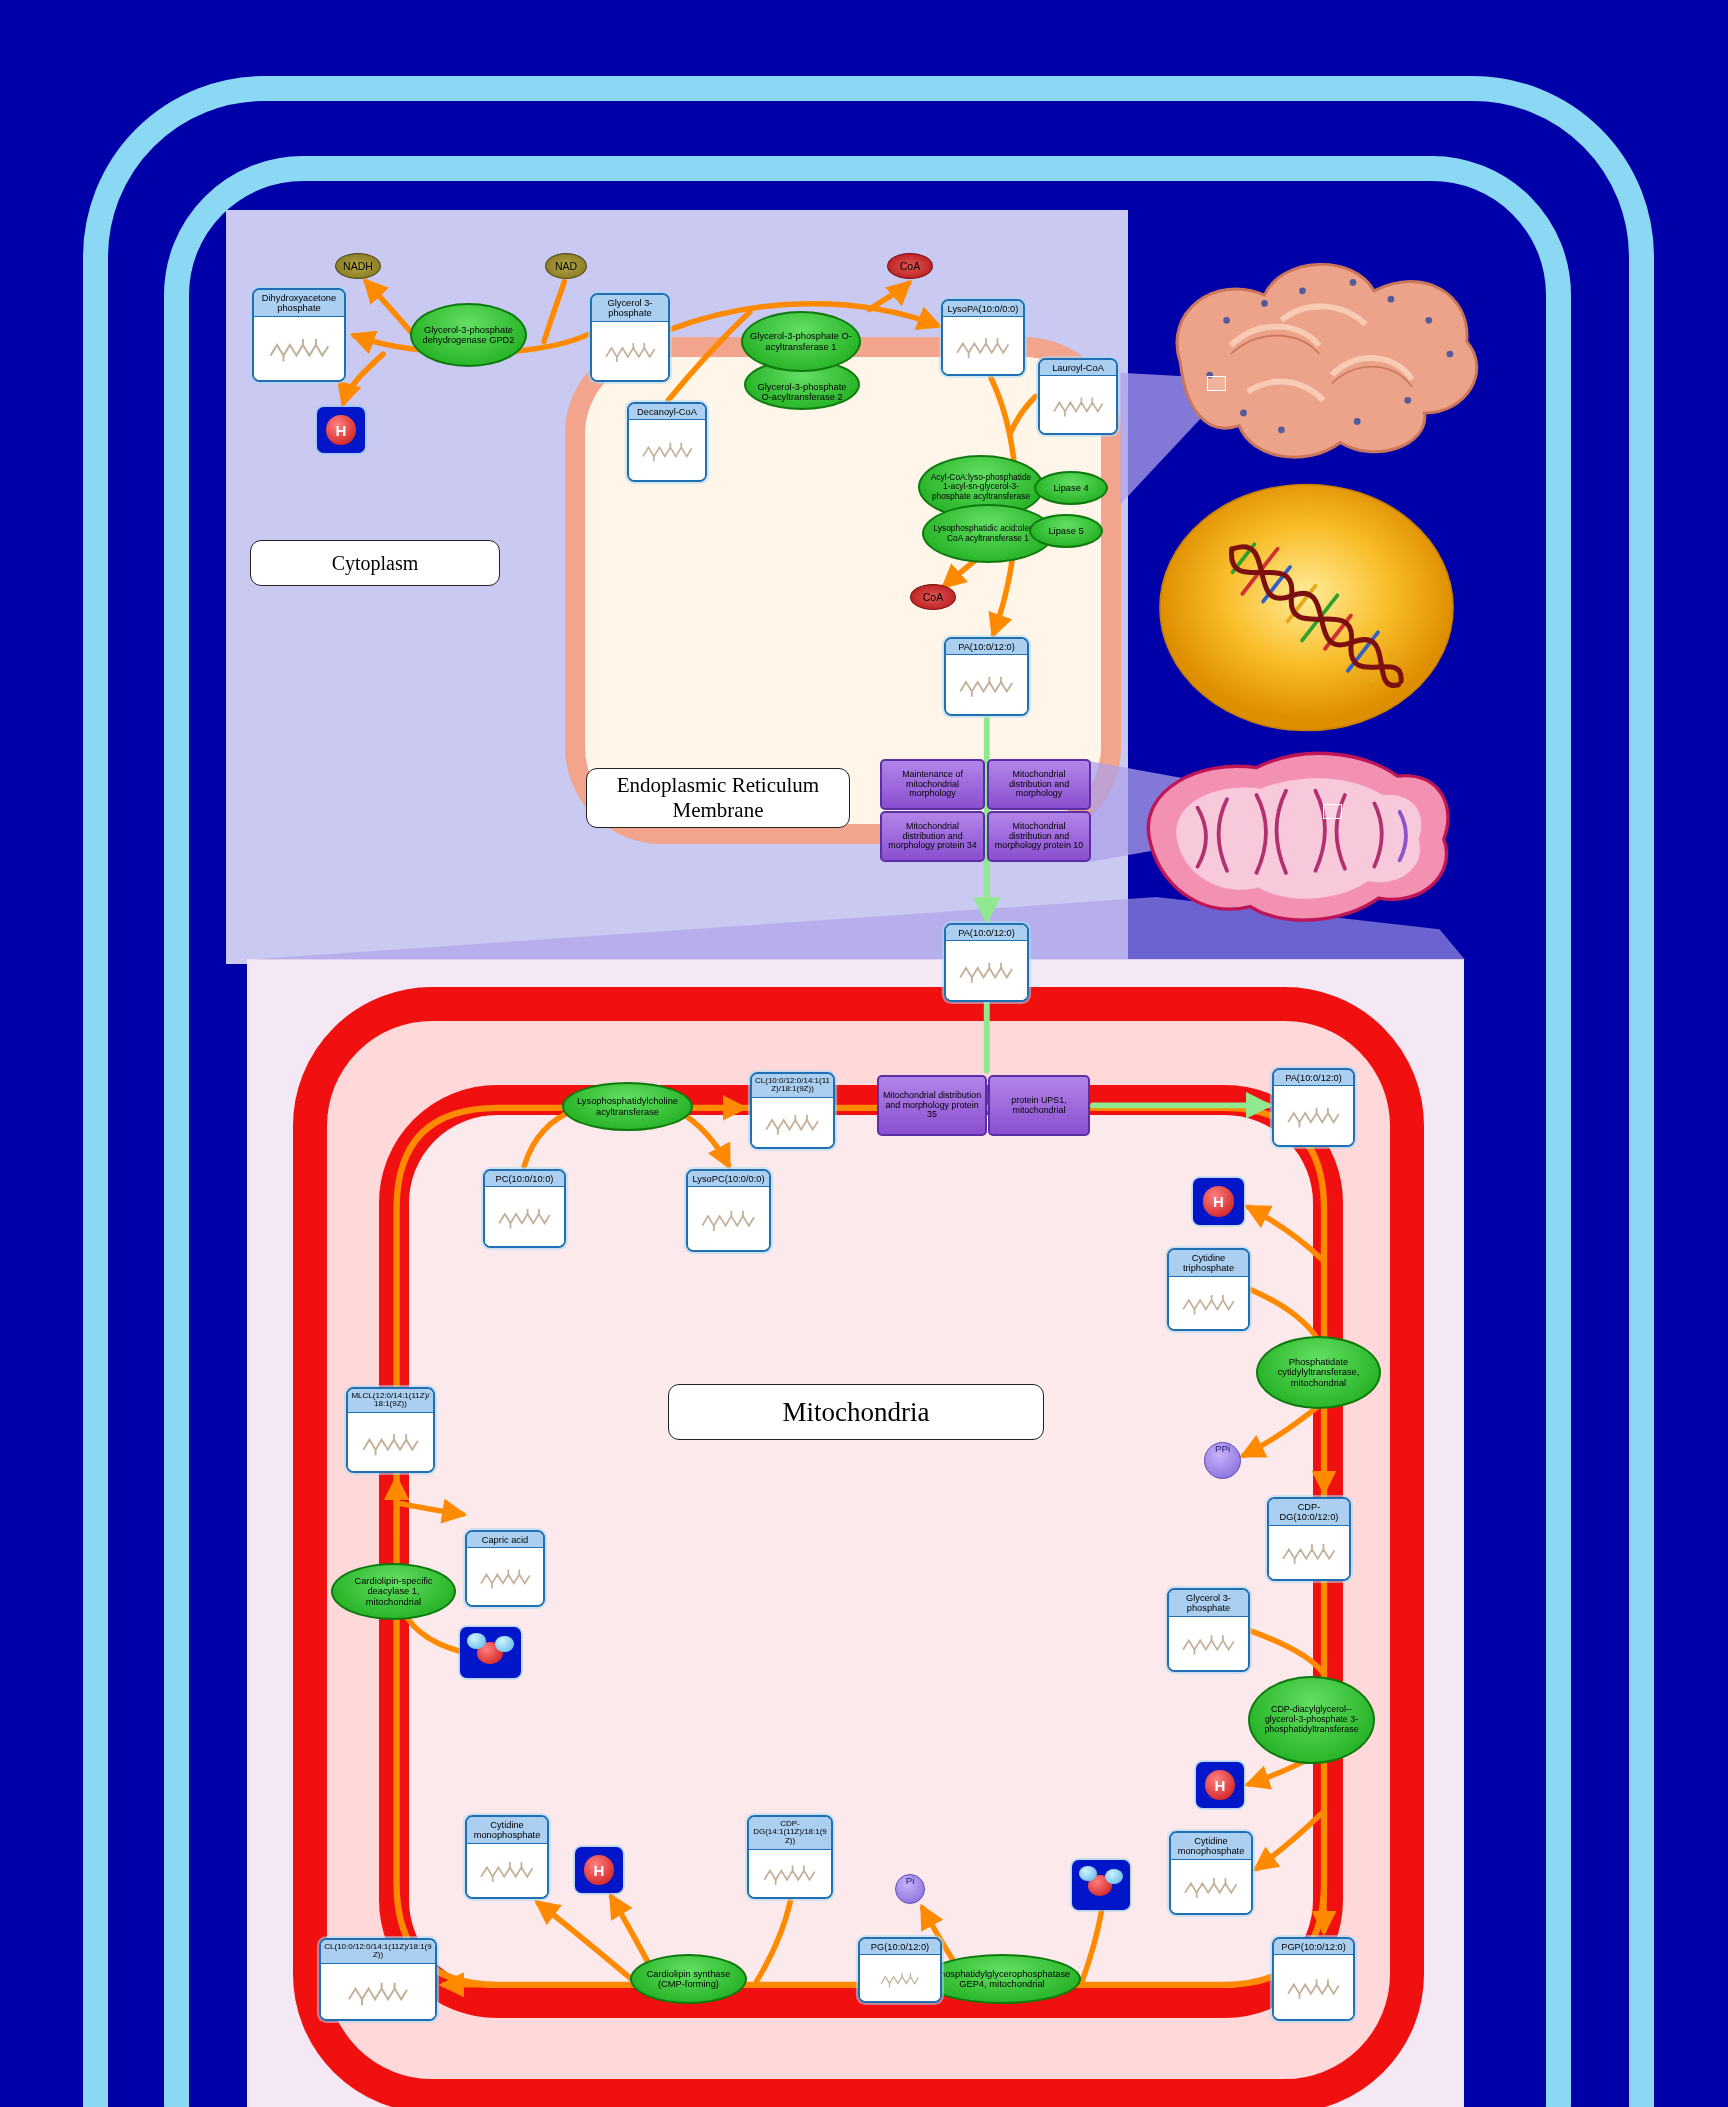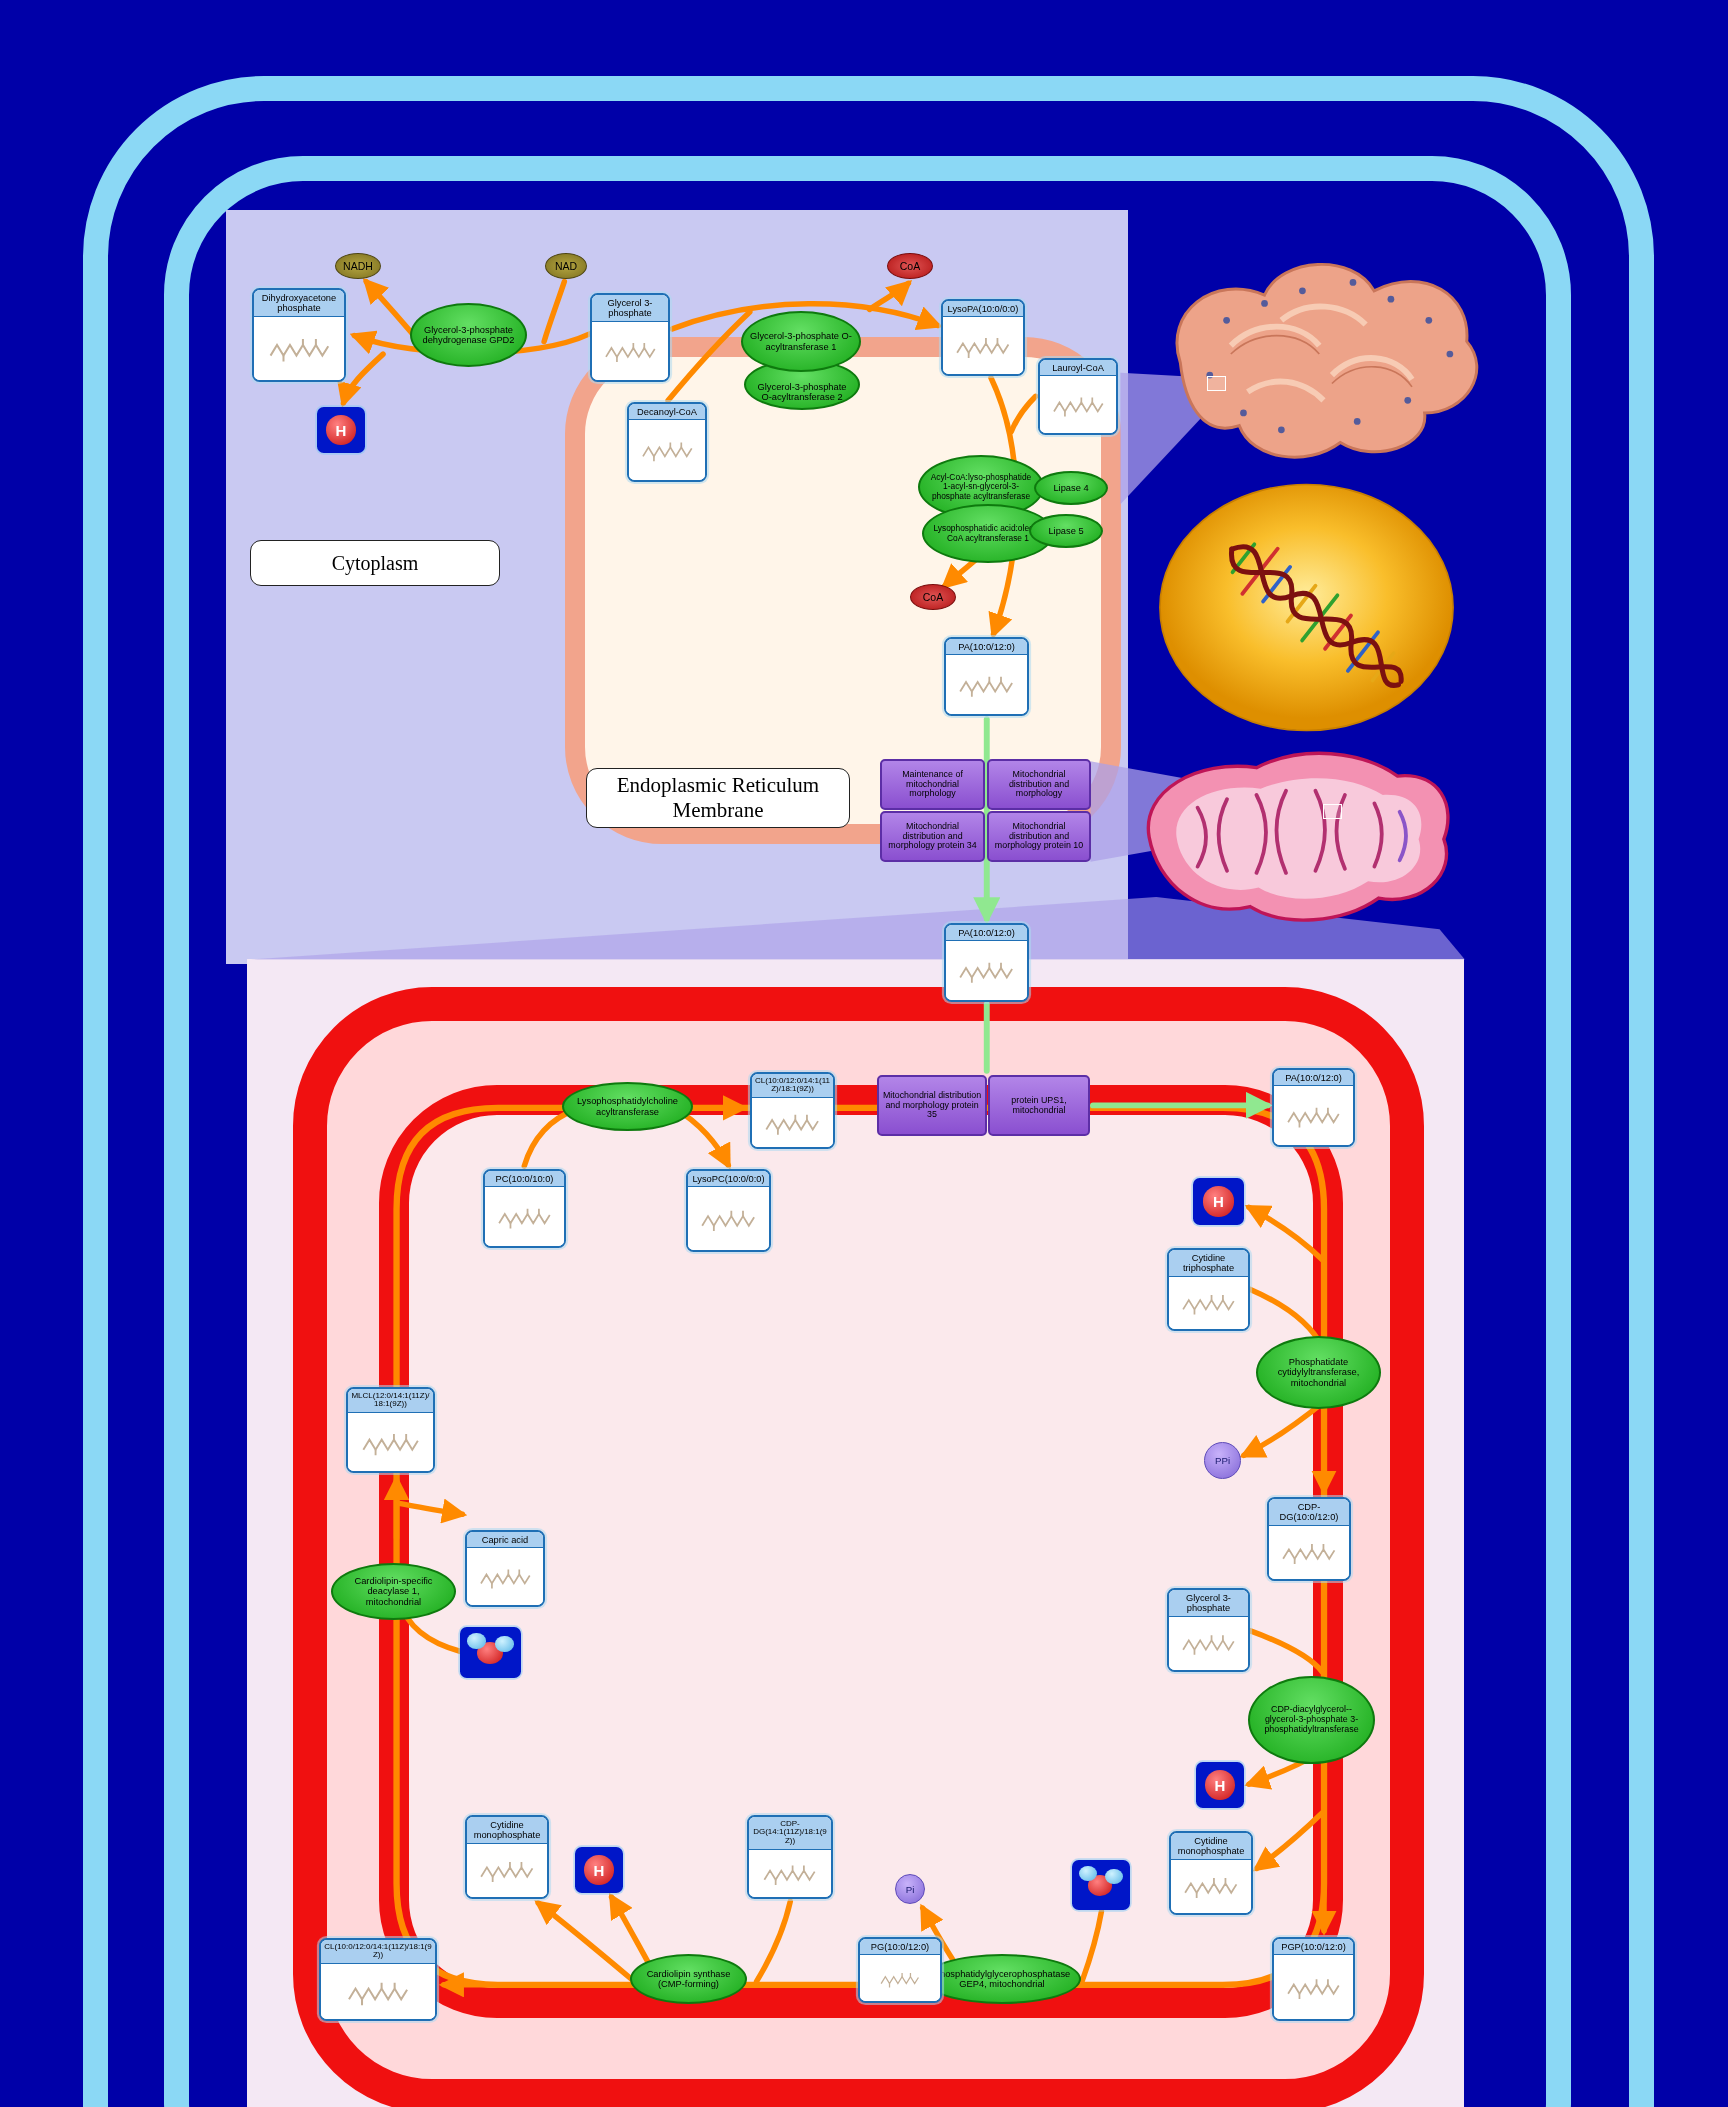--- a/index.html
+++ b/index.html
@@ -29,21 +29,21 @@
   
   .cof{position:absolute;border-radius:50%;display:flex;align-items:center;justify-content:center;color:#000;font-size:10.5px;text-align:center}
   .cof.olive{background:radial-gradient(#B5A642,#7C6F1E);border:1.7px solid #4F4612}
   .cof.red{background:radial-gradient(#E05555,#B21212);border:1.7px solid #7A0C0C}
   .hbox{position:absolute;background:#0016C8;border-radius:6.7px;display:flex;align-items:center;justify-content:center;box-shadow:0 0 0 1.7px rgba(130,200,245,.5)}
   .hdot{width:62%;height:64%;background:radial-gradient(circle at 38% 32%,#FF8080,#C81010);border-radius:50%;color:#fff;font-weight:bold;font-size:15px;display:flex;align-items:center;justify-content:center}
   .wmol{position:relative;width:76%;height:76%}
   .wo{position:absolute;left:20%;top:24%;width:56%;height:56%;background:radial-gradient(circle at 38% 32%,#FF8080,#C81010);border-radius:50%}
   .wh{position:absolute;width:40%;height:40%;background:radial-gradient(circle at 38% 32%,#CFF2FF,#53B4E6);border-radius:50%}
   .wh1{left:0;top:0}.wh2{right:0;top:8%}
-  .pcirc{position:absolute;background:radial-gradient(circle at 40% 32%,#C8B2FA,#8065D6);border:1.3px solid #5D4AB8;border-radius:50%;display:flex;align-items:center;justify-content:center;color:#1A1A6E;font-size:9.7px}
+  .pcirc{position:absolute;background:radial-gradient(circle at 40% 32%,#C8B2FA,#8065D6);border:1.3px solid #5D4AB8;border-radius:50%;display:flex;justify-content:center;color:#1A1A6E;font-size:9.7px}
 
   
   .pill{position:absolute;background:#fff;border:1.7px solid #222;border-radius:11px;display:flex;align-items:center;justify-content:center;text-align:center;color:#000;font-family:"Liberation Serif",serif}
 
   .zoombox{position:absolute;border:1.7px solid #fff;background:rgba(255,255,255,.18)}
 
   svg.layer{position:absolute;left:0;top:0;pointer-events:none}
   .o{stroke:#FF8A00;stroke-width:13;fill:none;stroke-linecap:round}
   .oring{stroke:#FF8A00;stroke-width:15;fill:none}
   .g{stroke:#90E890;stroke-width:14;fill:none;stroke-linecap:round}
@@ -187,20 +187,23 @@
       <path class="g" d="M2592,2622 L3006,2622" marker-end="url(#garr)"></path>
     </g>
   </svg>
 
   <div class="pill" style="left:250px;top:540px;width:250px;height:46px;font-size:20px">
       <span>Cytoplasm</span>
     </div>
   <div class="pill" style="left:586px;top:768px;width:264px;height:60px;font-size:21px;line-height:1.2">
       <span>Endoplasmic Reticulum Membrane</span>
     </div>
+  <div class="pill" style="left:668px;top:1384px;width:376px;height:56px;font-size:27px">
+      <span>Mitochondria</span>
+    </div>
 
   <div class="prot" style="left:880px;top:759px;width:105px;height:51px">
       <span>Maintenance of mitochondrial morphology</span>
     </div>
   <div class="prot" style="left:987px;top:759px;width:104px;height:51px">
       <span>Mitochondrial distribution and morphology</span>
     </div>
   <div class="prot" style="left:880px;top:811px;width:105px;height:51px">
       <span>Mitochondrial distribution and morphology protein 34</span>
     </div>

